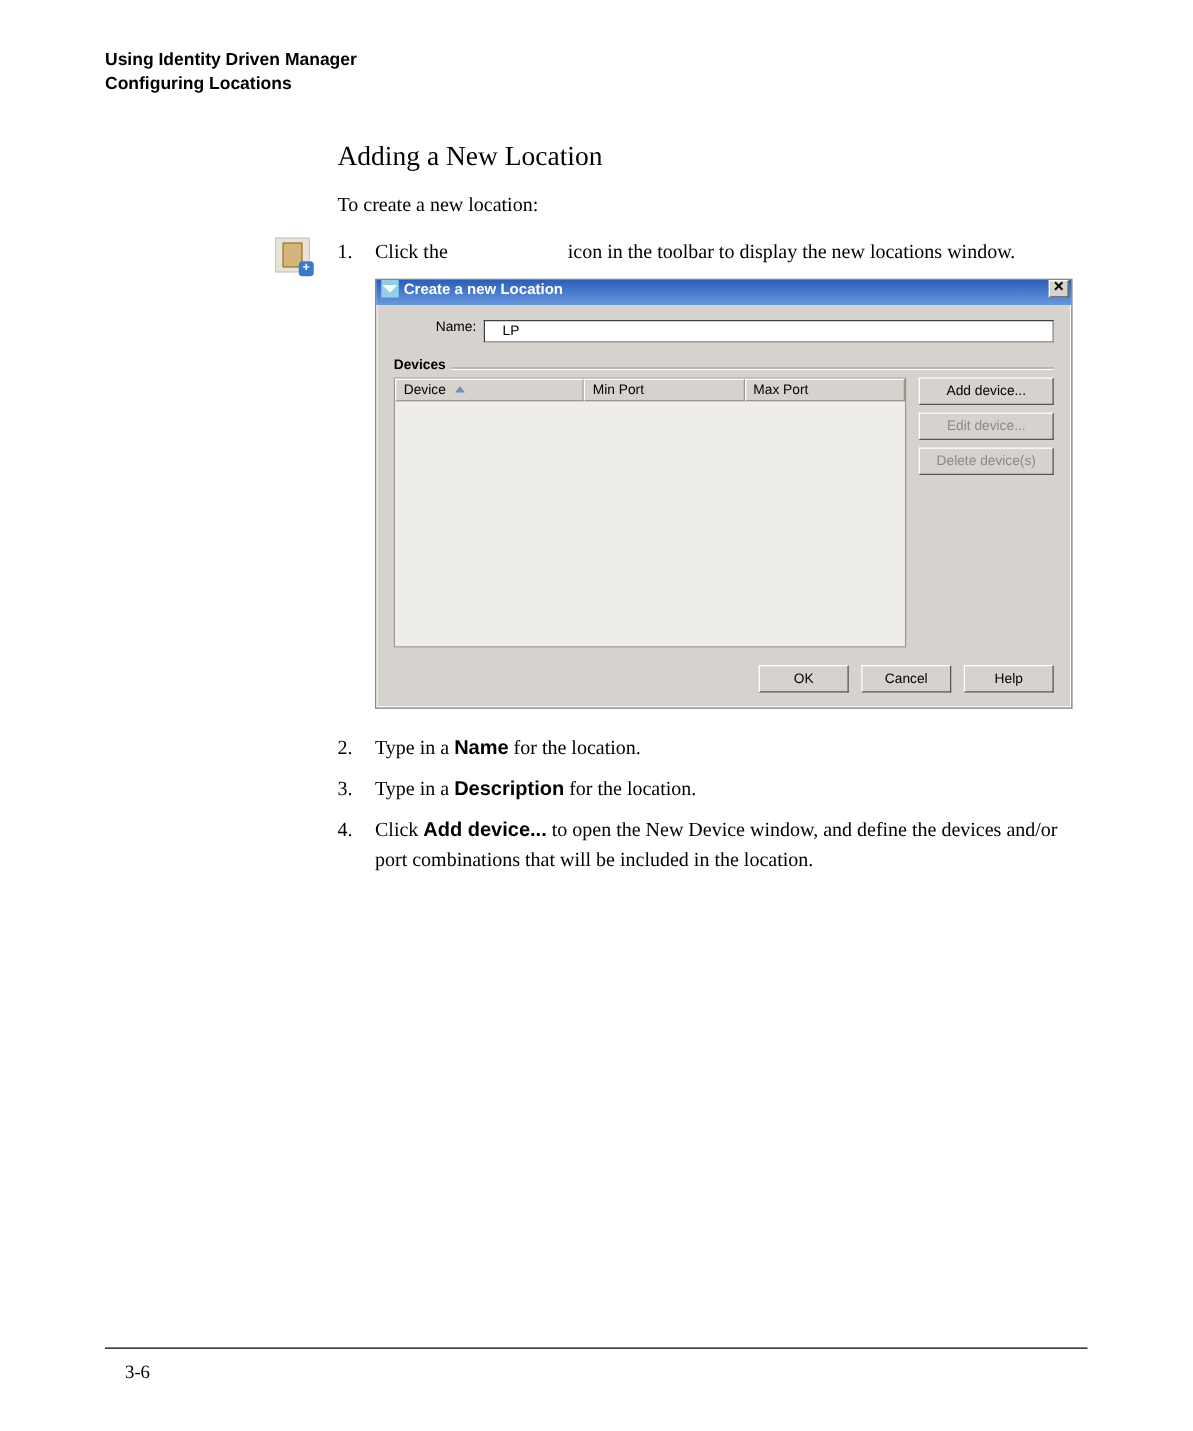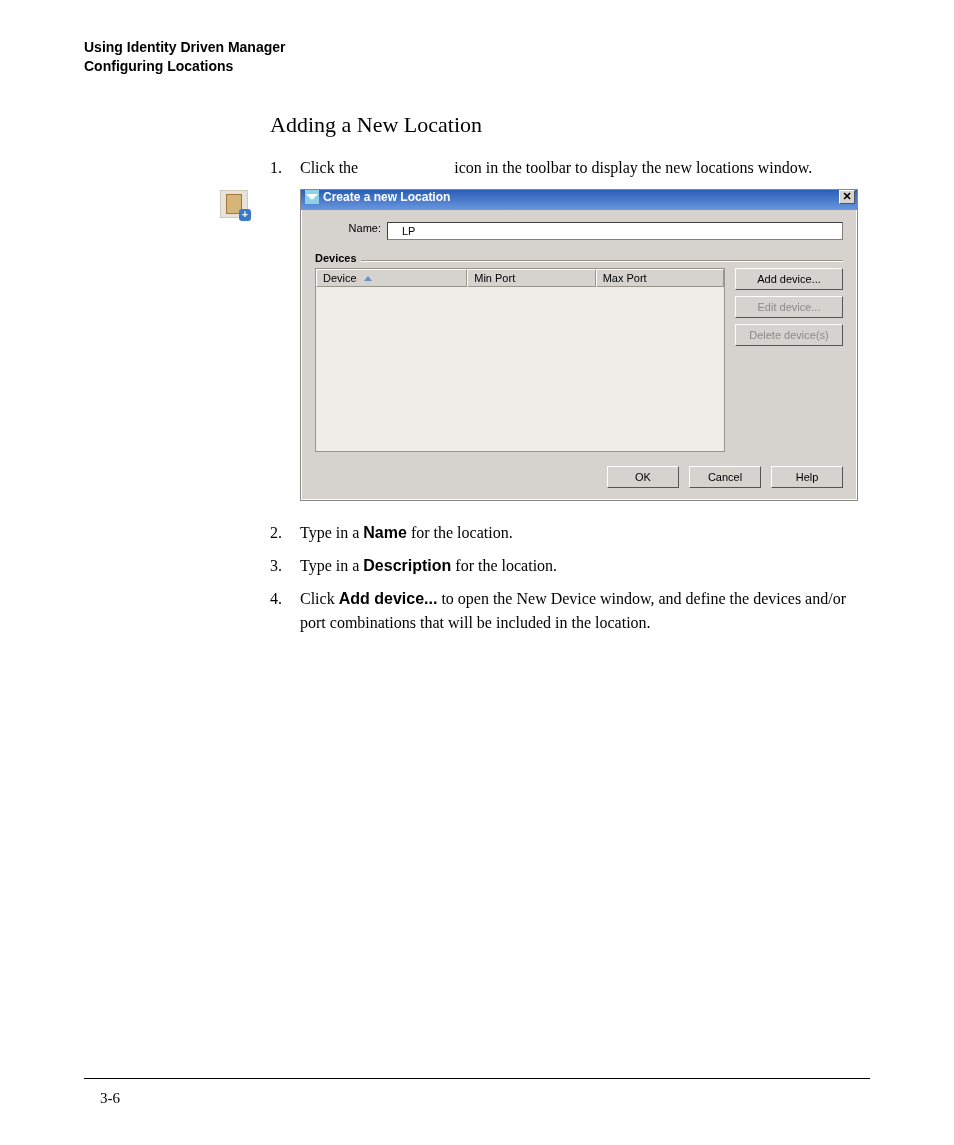--- a/index.html
+++ b/index.html
@@ -173,21 +173,21 @@
     margin-bottom: 6px;
   }
   .devices-area {
     display: flex;
     gap: 10px;
   }
   .dev-table {
     flex: 1;
     background: #efede7;
     border: 1px solid #9a968e;
-    height: 184px;
+    height: 216px;
   }
   .dev-head {
     display: flex;
     background: #d6d3ce;
   }
   .dev-head .col {
     border: 1px solid #fff;
     border-right-color: #9a968e;
     border-bottom-color: #9a968e;
     padding: 2px 6px;
@@ -258,20 +258,21 @@
     <div>Configuring Locations</div>
   </div>
 
   <div class="step-icon">
     <div class="core"></div>
     <div class="plus">+</div>
   </div>
 
   <div class="content">
     <h2 class="section-title">Adding a New Location</h2>
+    <p class="intro">To create a new location:</p>
 
     <div class="ol">
       <div class="li">
         <div class="num">1.</div>
         <div class="body">
           <span>Click the </span>
           <span style="display:inline-block;width:88px;"></span>
           <span> icon in the toolbar to display the new locations window.</span>
         </div>
       </div>

